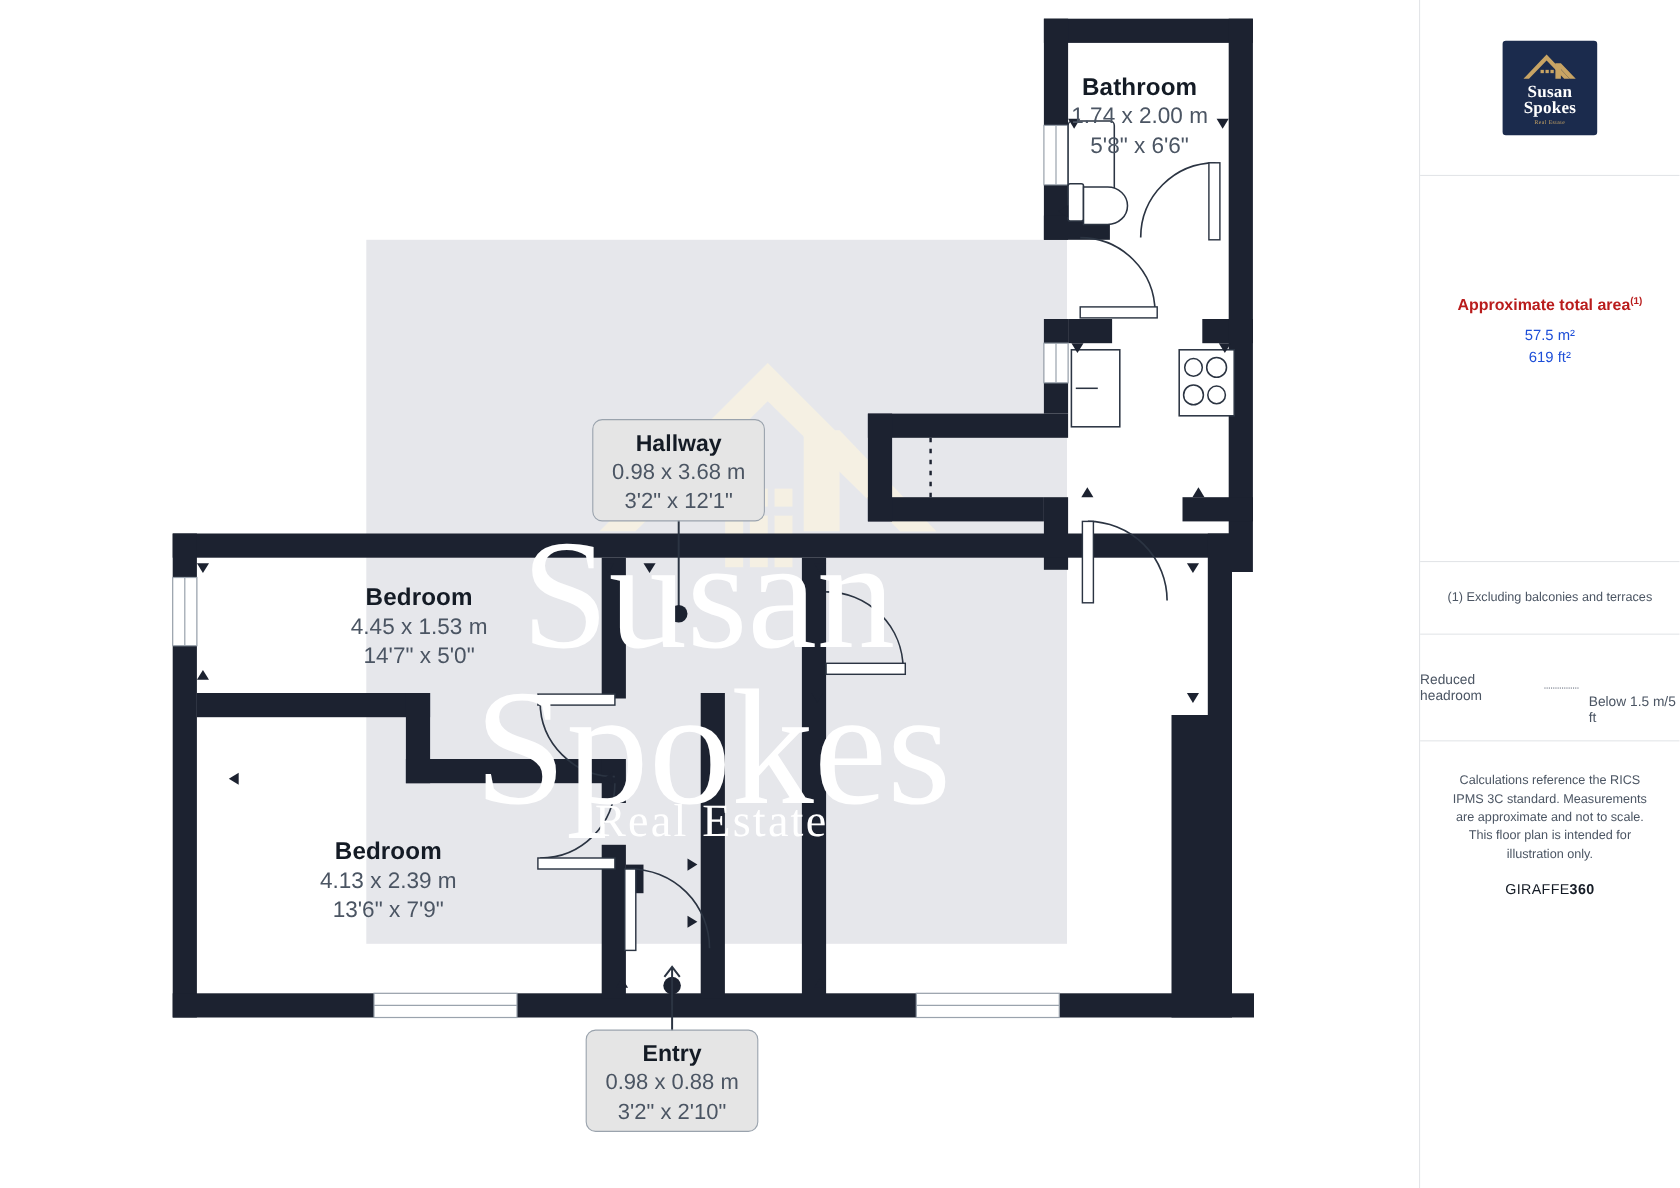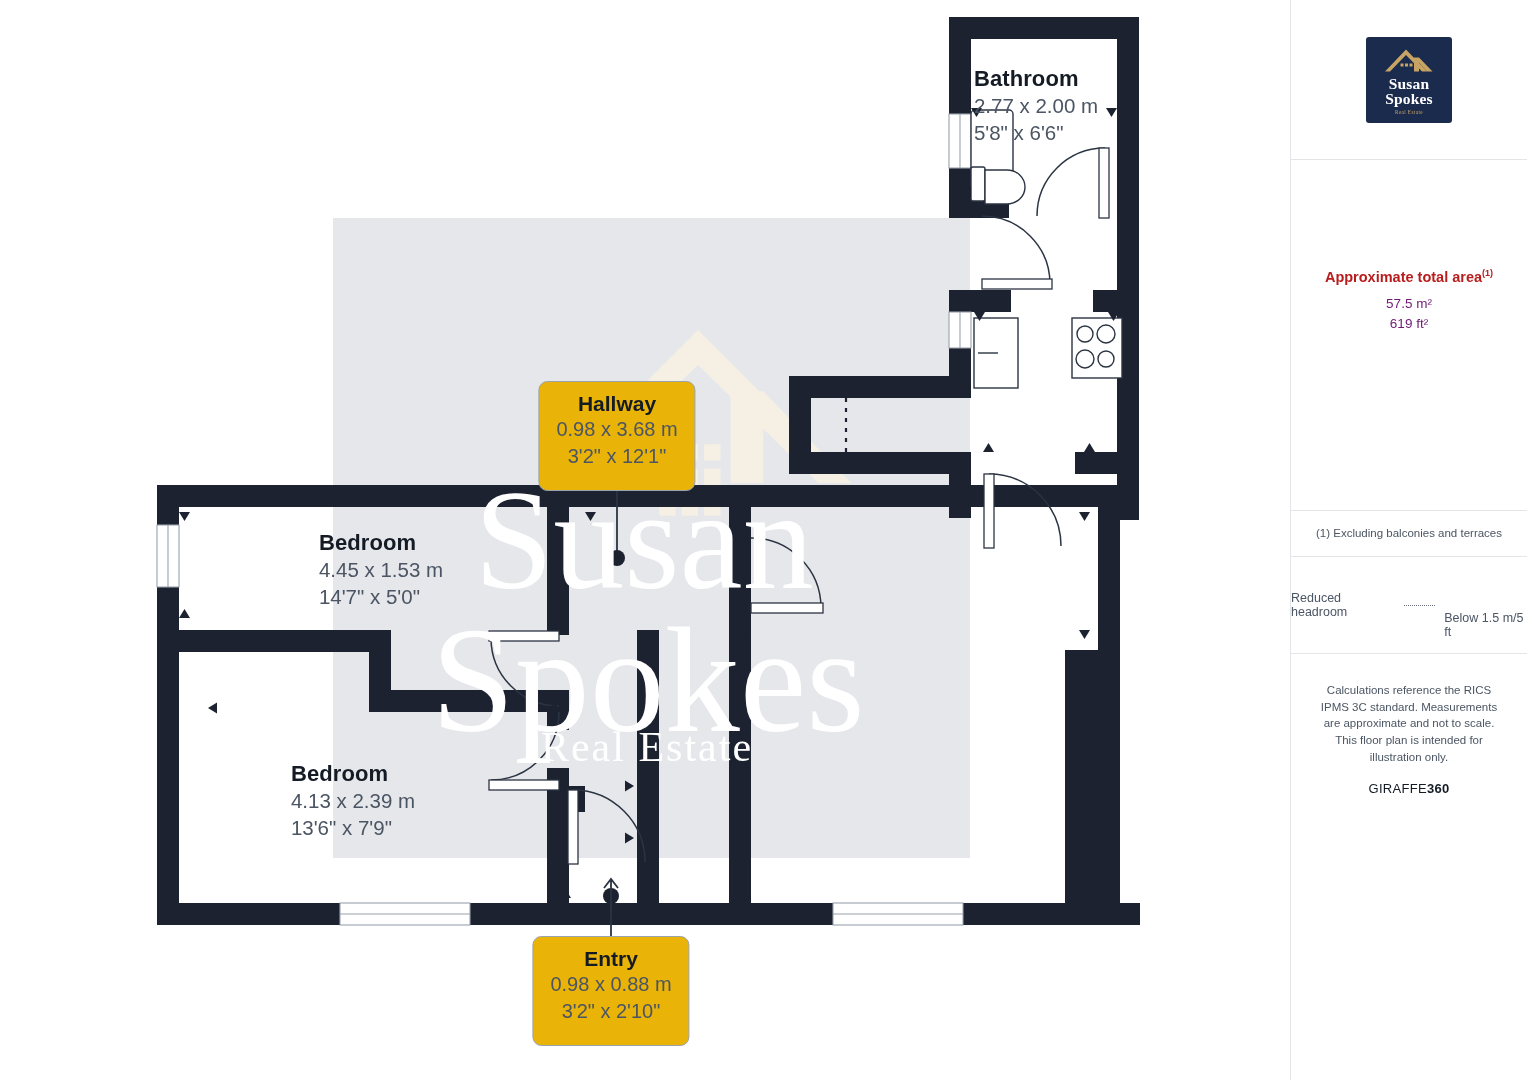--- a/index.html
+++ b/index.html
@@ -17,36 +17,36 @@
 
   
   .wm-text {
     position: absolute; pointer-events: none; user-select: none;
     font-family: "Liberation Serif", serif; color: #ffffff;
     line-height: 0.96; text-align: center; white-space: nowrap;
   }
 
   
   .room-label {
-    position: absolute; pointer-events: none;
+    position: absolute; text-align: center; pointer-events: none;
     transform: translate(-50%, 0); white-space: nowrap;
   }
   .room-label .rl-name {
     font-size: 22px; font-weight: bold; color: #141b25; letter-spacing: .1px;
     line-height: 1.16;
   }
   .room-label .rl-dim {
     font-size: 20.5px; color: #4b5563; line-height: 1.33; font-weight: 400;
   }
 
   
   .callout {
     position: absolute; transform: translate(-50%, 0);
-    background: #eab308; border: 1.4px solid #9aa3ad; border-radius: 9px;
-    padding: 9px 17px 20px; text-align: center; white-space: nowrap; z-index: 6;
+    background: #e5e5e5; border: 1.4px solid #9aa3ad; border-radius: 9px;
+    padding: 9px 17px 3px; text-align: center; white-space: nowrap; z-index: 6;
   }
   .callout .co-name { font-size: 21px; font-weight: bold; color: #141b25; line-height: 1.2; }
   .callout .co-dim { font-size: 20px; color: #4b5563; line-height: 1.35; }
 
   
   #sidebar {
     width: 237px; height: 1080px; background: #fff;
     border-left: 1px solid #e3e5e8; display: flex; flex-direction: column;
   }
   .sb-sec { border-bottom: 1px solid #e3e5e8; }
@@ -61,24 +61,24 @@
     font-size: 15.5px; line-height: 1.0; text-align: center; letter-spacing: .2px;
   }
   .logo-sub {
     font-family: "Liberation Serif", serif; color: #c8a464; font-size: 5.2px;
     letter-spacing: .4px; margin-top: 2.5px;
   }
 
   #sb-area-sec { flex: 0 0 auto; padding-top: 108px; height: 350px; text-align: center; }
   .area-title { font-size: 14.5px; font-weight: bold; color: #b91c1c; }
   .area-title sup { font-size: 9px; font-weight: bold; }
-  .area-val { font-size: 13.5px; color: #701a75; margin-top: 11px; }
+  .area-val { font-size: 13.5px; color: #1d4ed8; margin-top: 11px; }
   .area-val.second { margin-top: 5px; }
 
-  #sb-excl-sec { height: 47px; display: flex; align-items: center; justify-content: center; padding: 0 12px; }
+  #sb-excl-sec { height: 67px; display: flex; align-items: center; justify-content: center; padding: 0 12px; }
   .excl-text { font-size: 11.5px; color: #4b5563; text-align: center; line-height: 1.3; }
 
   #sb-head-sec { height: 97px; display: flex; flex-direction: row; align-items: center; justify-content: center; gap: 11px; }
   .head-title { font-size: 12.5px; color: #4b5563; }
   .head-row { display: flex; align-items: center; gap: 9px; }
   .dash-line { width: 34px; height: 0; border-top: 1.6px dotted #6b7280; }
   .head-legend { font-size: 12.5px; color: #4b5563; margin-top: 40px; }
 
   #sb-foot-sec { flex: 1; display: flex; flex-direction: column; align-items: center; padding-top: 28px; }
   .foot-text { font-size: 11.5px; color: #4b5563; text-align: center; line-height: 1.45; width: 190px; }
@@ -273,21 +273,21 @@
         <path d="M611,880 l0,34 M604,888 l7,-9 l7,9" fill="none" stroke="#2b3442" stroke-width="1.8"></path>
       </g>
     </svg>
 
     <div class="wm-text" style="left:644px; top:540px; transform:translate(-50%,-50%); font-size:142px;">Susan</div>
     <div class="wm-text" style="left:648px; top:680px; transform:translate(-50%,-50%); font-size:150px;">Spokes</div>
     <div class="wm-text" style="left:647px; top:747px; transform:translate(-50%,-50%); font-size:42px; letter-spacing:2px;">Real Estate</div>
 
     <div class="room-label" style="left:1036px; top:66px;">
       <div class="rl-name">Bathroom</div>
-      <div class="rl-dim">2.77 x 2.00 m</div>
+      <div class="rl-dim">1.74 x 2.00 m</div>
       <div class="rl-dim">5'8" x 6'6"</div>
     </div>
 
 
     <div class="room-label" style="left:381px; top:530px;">
       <div class="rl-name">Bedroom</div>
       <div class="rl-dim">4.45 x 1.53 m</div>
       <div class="rl-dim">14'7" x 5'0"</div>
     </div>
 

